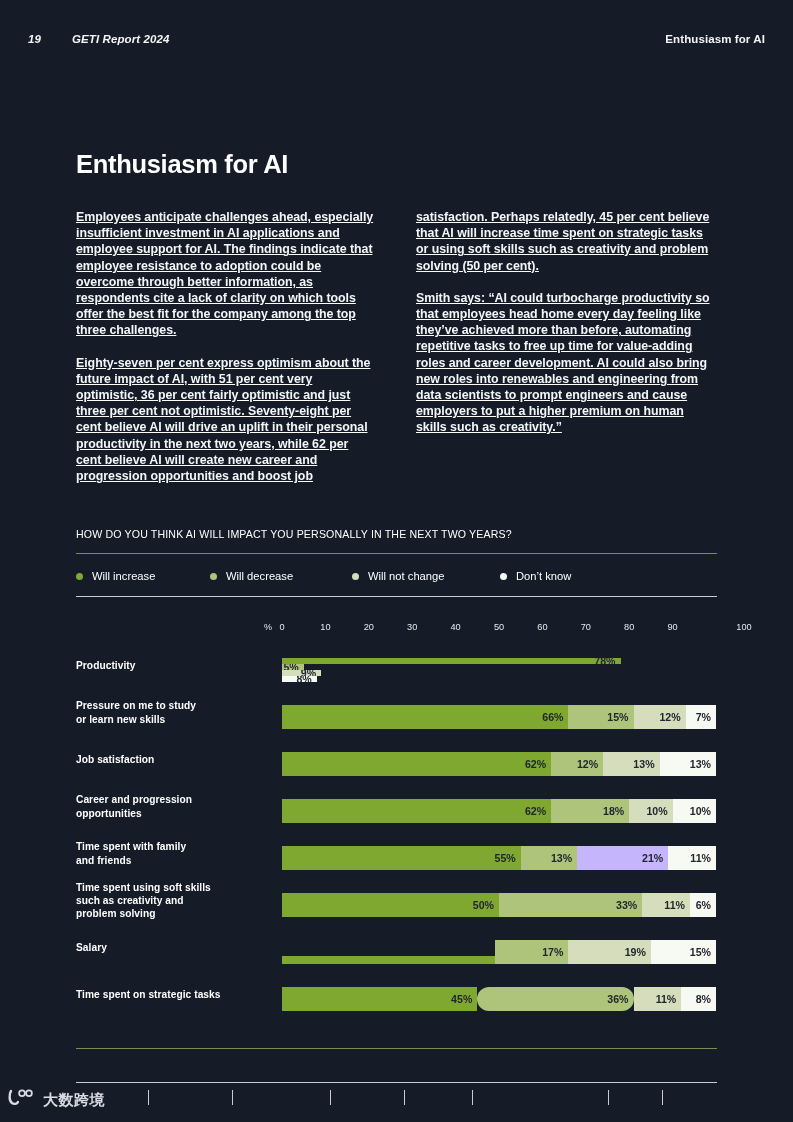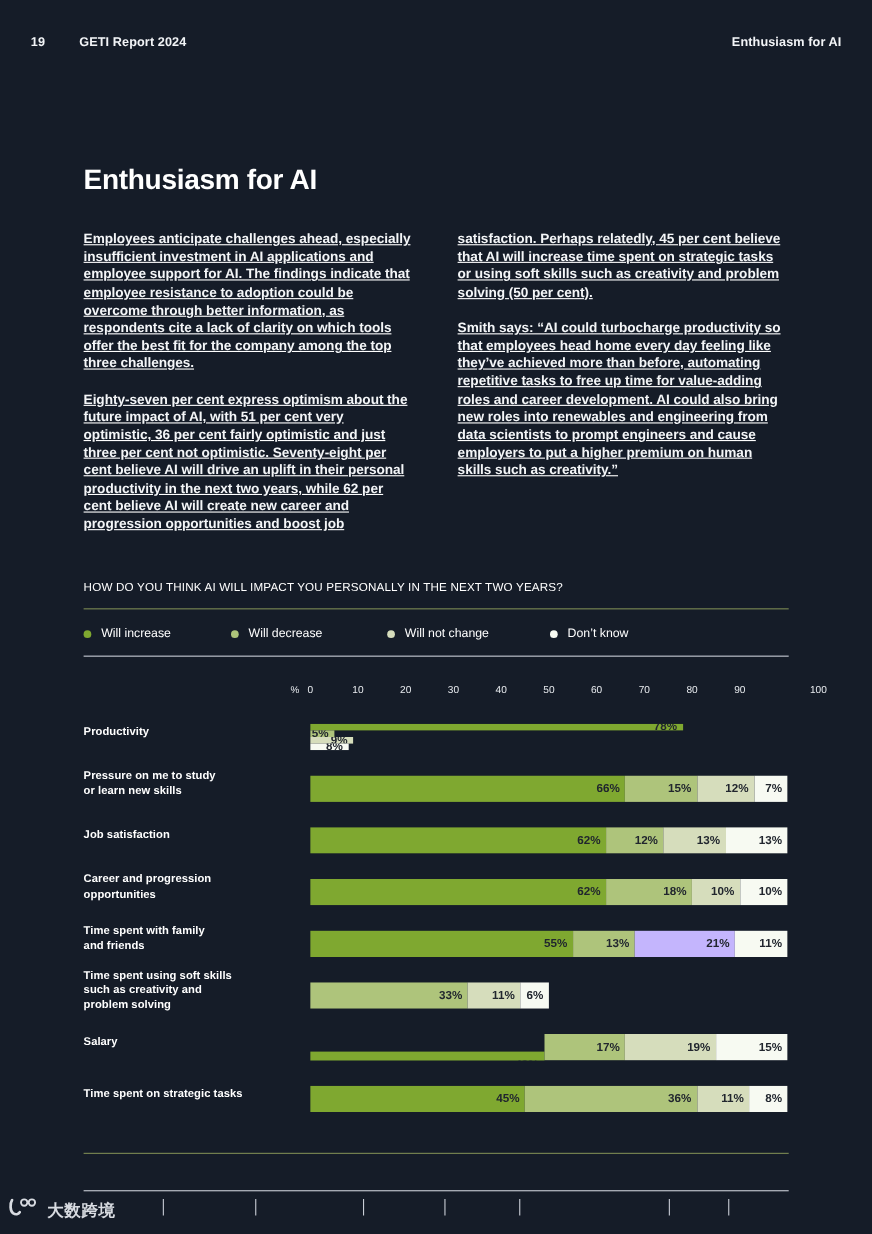--- a/index.html
+++ b/index.html
@@ -28,20 +28,21 @@
     font-weight: 700;
     color: #f2f4f7;
     letter-spacing: 0.1px;
   }
   .runhead-left {
     position: absolute;
     left: 0;
     top: 0;
     display: flex;
     gap: 31px;
+    font-style: italic;
   }
   .runhead-right {
     position: absolute;
     right: 0;
     top: 0;
     text-align: right;
   }
 
   
   .article {
@@ -360,20 +361,21 @@
           <div class="seg" style="width: 47.74px; background: rgb(247, 250, 242);">11%</div>
         </div>
       </div>
       <div class="row">
         <div class="row-label" style="top: -1.4px;">
           <div>Time spent using soft skills</div>
           <div>such as creativity and</div>
           <div>problem solving</div>
         </div>
         <div class="bar" style="top: 11px;">
+          <div class="seg" style="width: 217px; background: rgb(127, 168, 48);">50%</div>
           <div class="seg" style="width: 143.22px; background: rgb(174, 196, 123);">33%</div>
           <div class="seg" style="width: 47.74px; background: rgb(214, 221, 188);">11%</div>
           <div class="seg" style="width: 26.04px; background: rgb(247, 250, 242);">6%</div>
         </div>
       </div>
       <div class="row">
         <div class="row-label" style="top: 12px;">
           <div>Salary</div>
         </div>
         <div class="bar" style="top: 11px;">
@@ -382,21 +384,21 @@
           <div class="seg" style="width: 82.46px; background: rgb(214, 221, 188);">19%</div>
           <div class="seg" style="width: 65.1px; background: rgb(247, 250, 242);">15%</div>
         </div>
       </div>
       <div class="row">
         <div class="row-label" style="top: 12px;">
           <div>Time spent on strategic tasks</div>
         </div>
         <div class="bar" style="top: 11px;">
           <div class="seg" style="width: 195.3px; background: rgb(127, 168, 48);">45%</div>
-          <div class="seg" style="width: 156.24px; background: rgb(174, 196, 123);">36%</div>
+          <div class="seg" style="width: 156.24px; background: rgb(174, 196, 123); border-radius: 12px;">36%</div>
           <div class="seg" style="width: 47.74px; background: rgb(214, 221, 188);">11%</div>
           <div class="seg" style="width: 34.72px; background: rgb(247, 250, 242);">8%</div>
         </div>
       </div>
     </div>
 </div>
 
 <div class="footer-rule-olive"></div>
 <div class="footer-rule-light"></div>
 <div class="footer-ticks">

